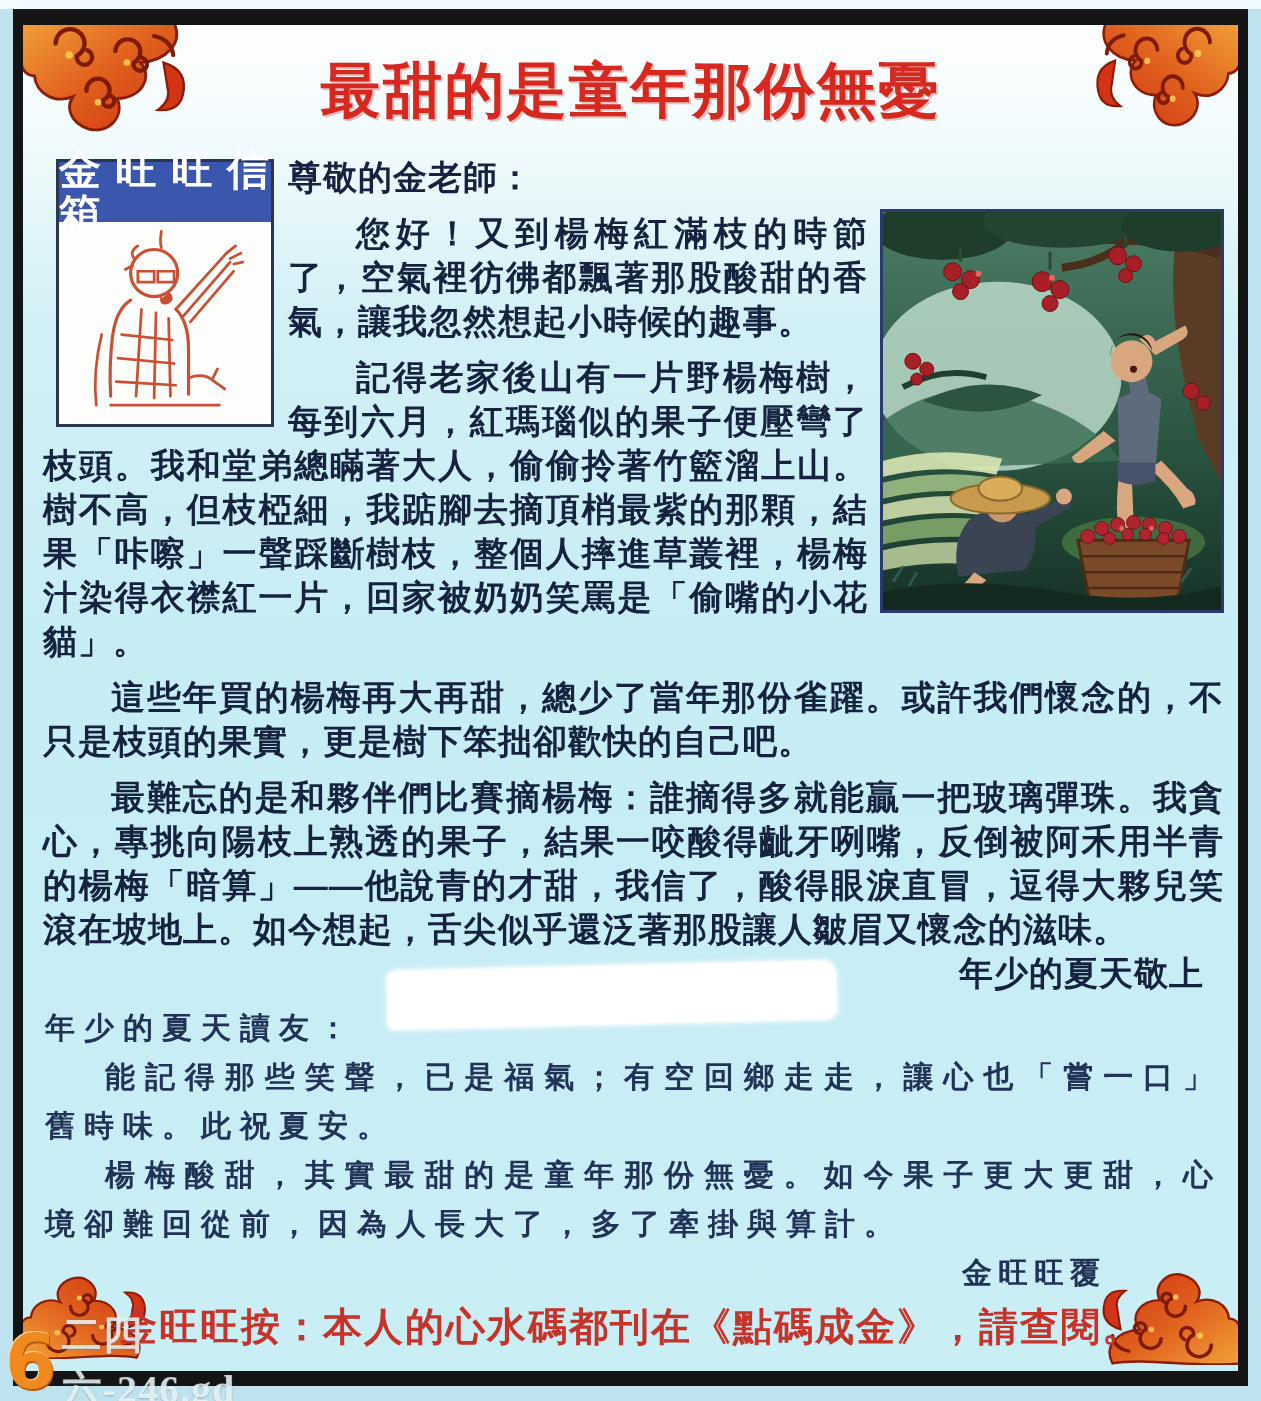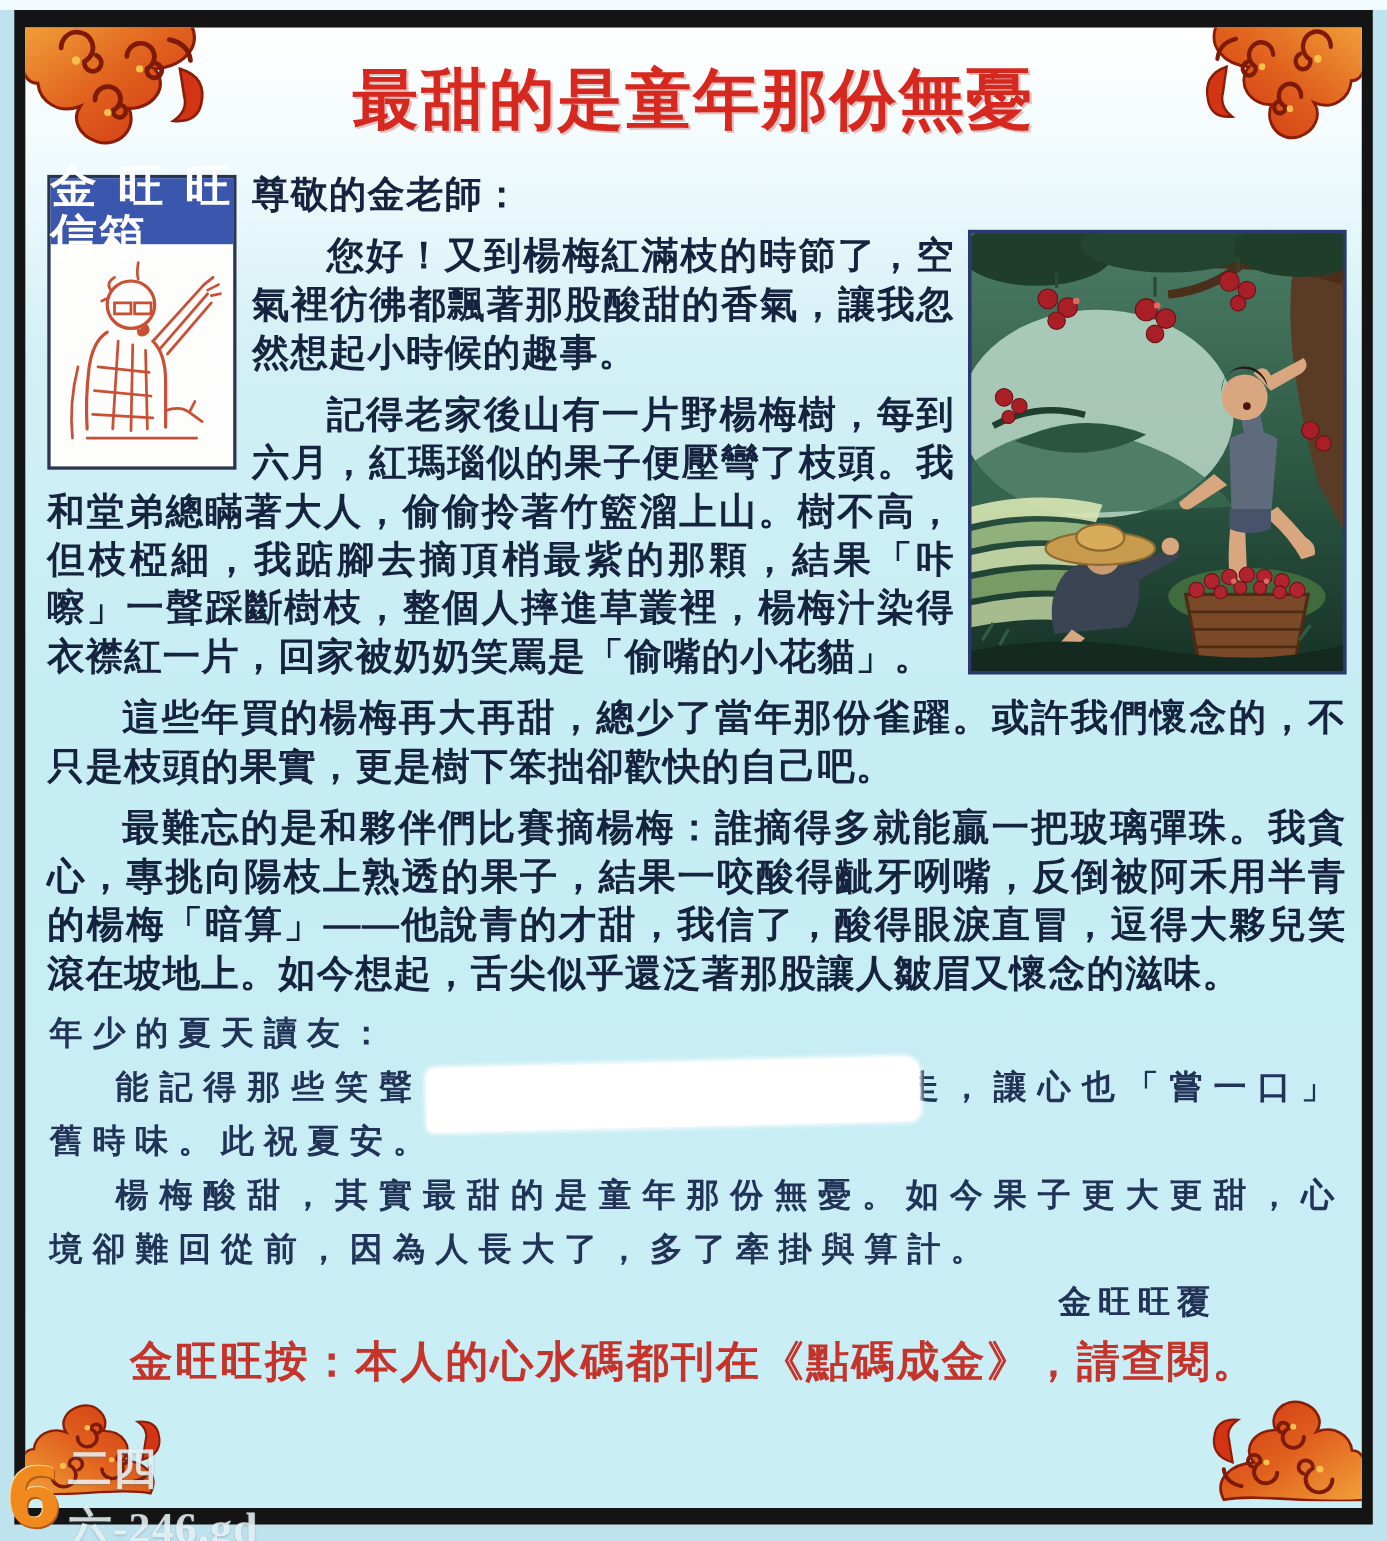--- a/index.html
+++ b/index.html
@@ -30,21 +30,21 @@
     letter-spacing:2px;text-shadow:2px 2px 0 rgba(150,20,10,.25);
     white-space:nowrap;
   }
   
   .content{
     position:relative;z-index:2;margin:4px 14px 0 20px;
     color:#16233f;font-size:34px;line-height:44px;font-weight:bold;
     text-align:justify;letter-spacing:1px;
   }
   .logo-box{
-    float:left;width:172px;height:268px;margin:4px 14px 6px 0;
+    float:left;width:218px;height:268px;margin:4px 14px 6px 13px;
     background:#fdfdfb;border:3px solid #2a3550;box-sizing:border-box;
   }
   .logo-head{
     height:60px;background:#3a57ad;color:#ffffff;display:flex;
     align-items:center;justify-content:center;font-size:42px;font-weight:bold;
     letter-spacing:2px;
   }
   .logo-art{height:198px;display:flex;align-items:center;justify-content:center;}
   .pic{
     float:right;width:344px;height:404px;margin:54px 0 10px 12px;
@@ -279,20 +279,21 @@
           <path d="M0,382 q80,-18 180,0 q90,14 160,-6 l0,24 l-340,0z" fill="#14291f"></path>
           <path d="M10,372 l10,-16 M26,376 l8,-14 M300,372 l10,-14" stroke="#2f5c42" stroke-width="3"></path>
         </svg>
       </div>
 
       <p>尊敬的金老師：</p>
       <p class="ind">您好！又到楊梅紅滿枝的時節了，空氣裡彷彿都飄著那股酸甜的香氣，讓我忽然想起小時候的趣事。</p>
       <p class="ind">記得老家後山有一片野楊梅樹，每到六月，紅瑪瑙似的果子便壓彎了枝頭。我和堂弟總瞞著大人，偷偷拎著竹籃溜上山。樹不高，但枝椏細，我踮腳去摘頂梢最紫的那顆，結果「咔嚓」一聲踩斷樹枝，整個人摔進草叢裡，楊梅汁染得衣襟紅一片，回家被奶奶笑罵是「偷嘴的小花貓」。</p>
       <p class="ind">這些年買的楊梅再大再甜，總少了當年那份雀躍。或許我們懷念的，不只是枝頭的果實，更是樹下笨拙卻歡快的自己吧。</p>
       <p class="ind">最難忘的是和夥伴們比賽摘楊梅：誰摘得多就能贏一把玻璃彈珠。我貪心，專挑向陽枝上熟透的果子，結果一咬酸得齜牙咧嘴，反倒被阿禾用半青的楊梅「暗算」——他說青的才甜，我信了，酸得眼淚直冒，逗得大夥兒笑滾在坡地上。如今想起，舌尖似乎還泛著那股讓人皺眉又懷念的滋味。</p>
+      <p class="closing">年少的夏天敬上</p>
     </div>
 
     <div class="reply">
       <p>年少的夏天讀友：</p>
       <p class="ind">能記得那些笑聲，已是福氣；有空回鄉走走，讓心也「嘗一口」舊時味。此祝夏安。</p>
       <p class="ind">楊梅酸甜，其實最甜的是童年那份無憂。如今果子更大更甜，心境卻難回從前，因為人長大了，多了牽掛與算計。</p>
       <p class="sign">金旺旺覆</p>
     </div>
 
     <div class="footer-note">金旺旺按：本人的心水碼都刊在《點碼成金》，請查閱。</div>

